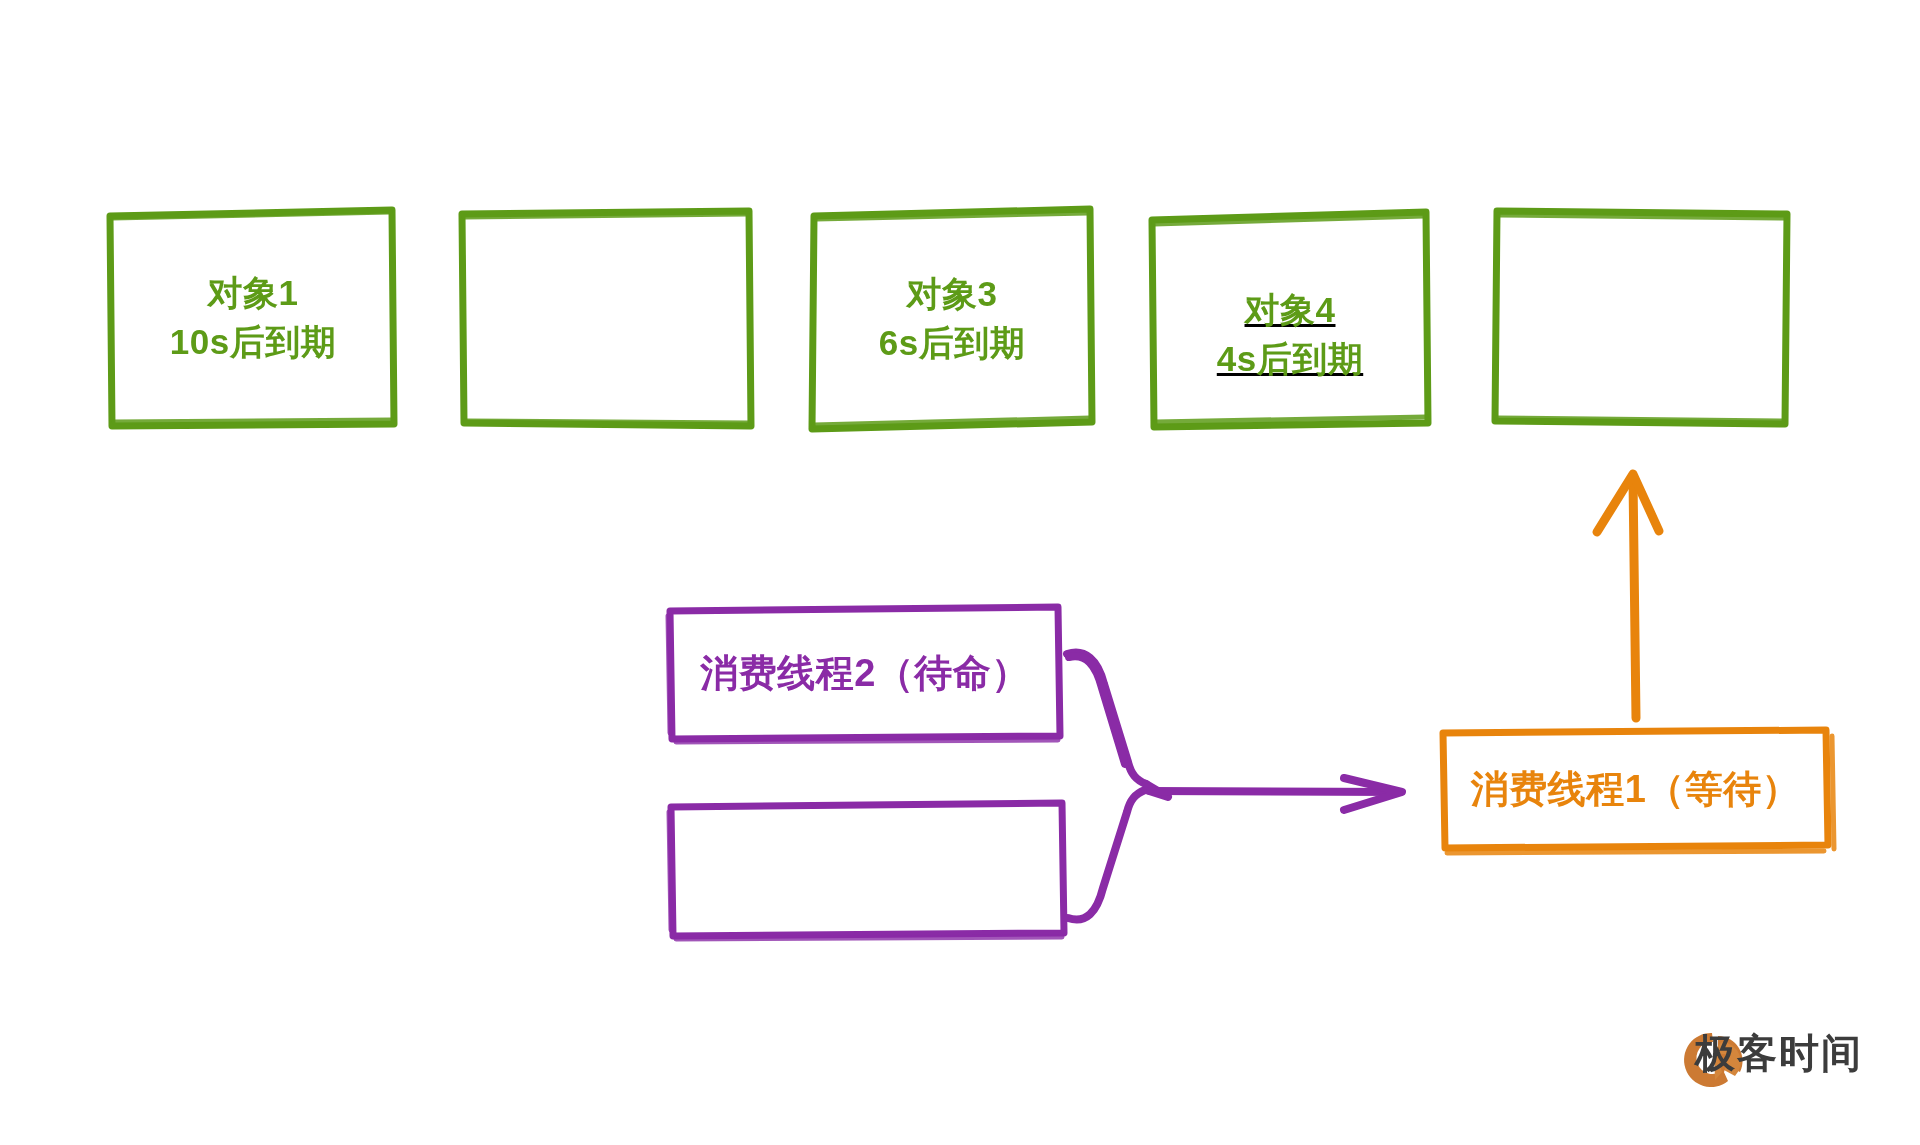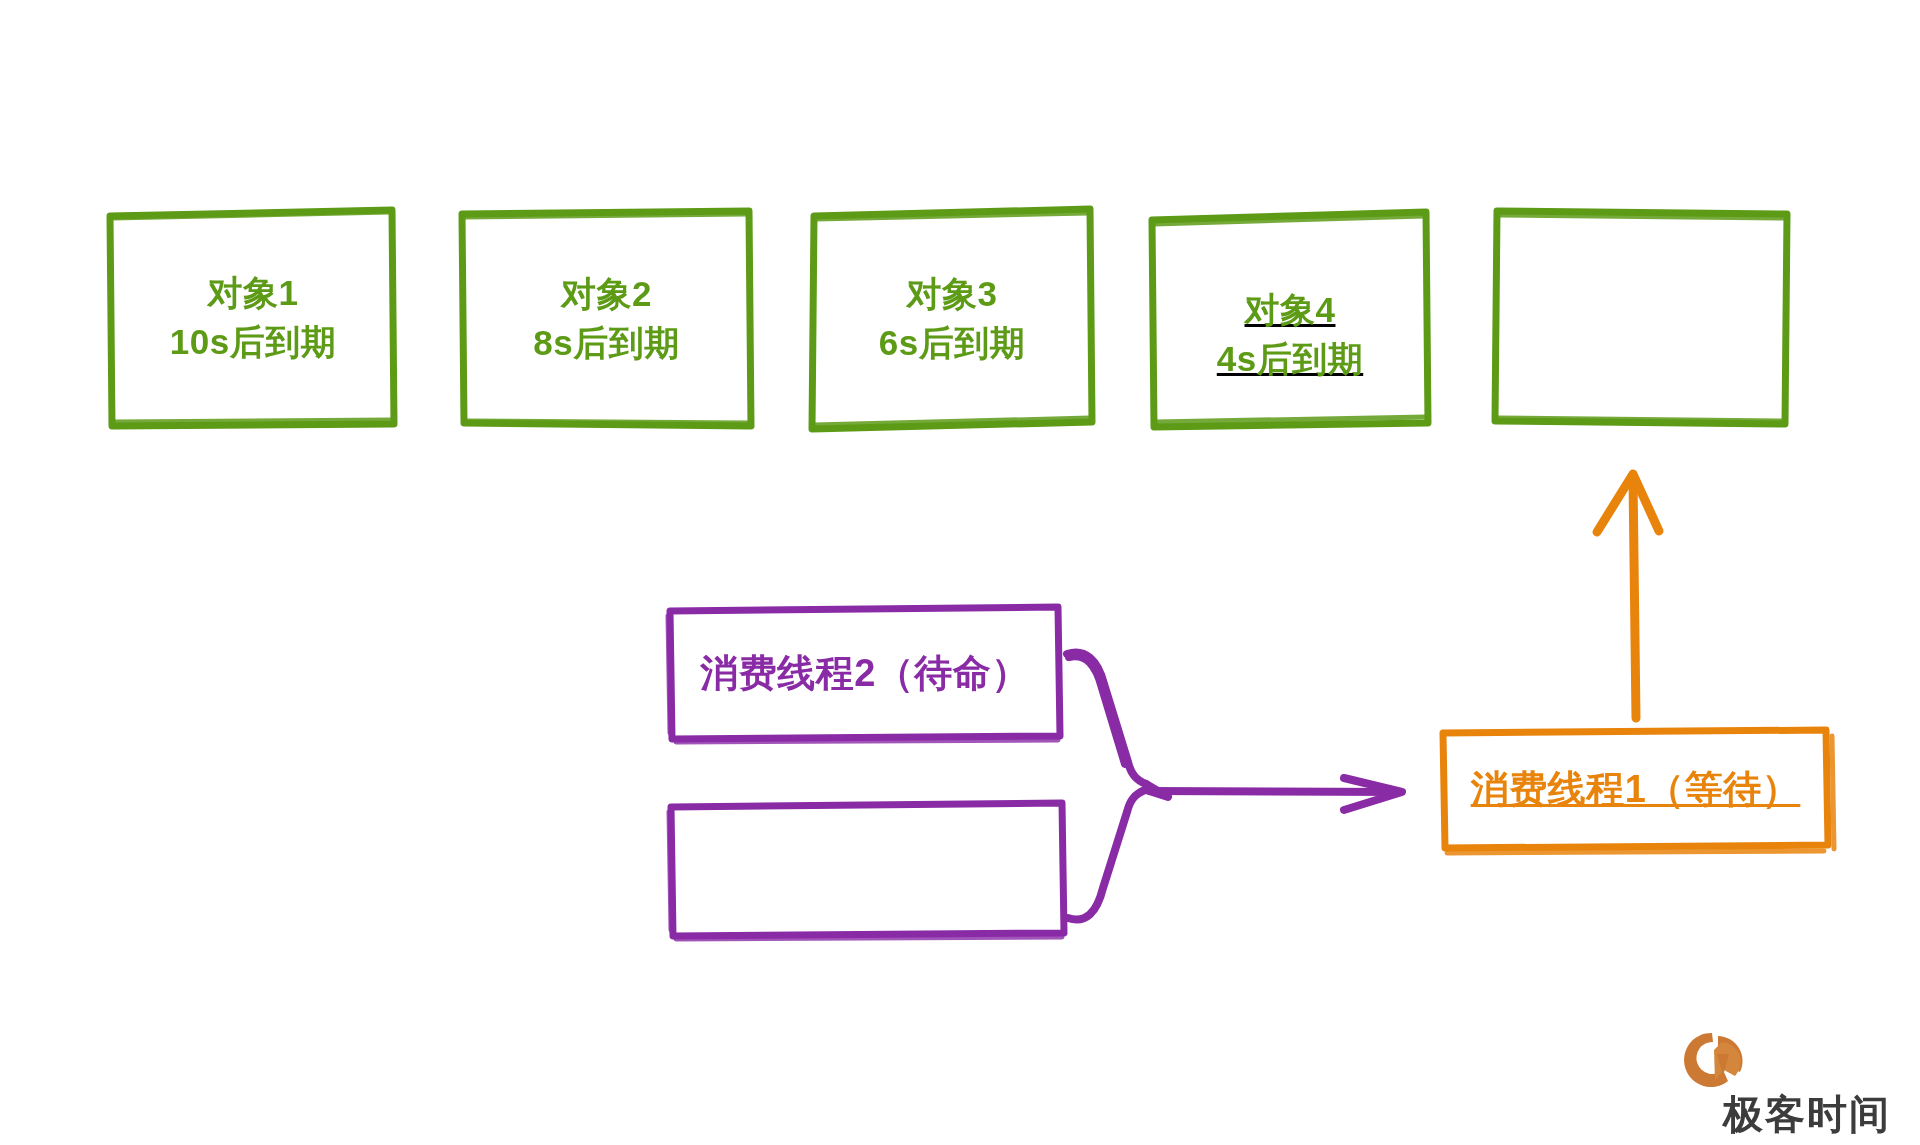--- a/index.html
+++ b/index.html
@@ -48,21 +48,20 @@
     margin-bottom: 4px;
   }
   .thread-node .node-line {
     font-size: 38px;
   }
   .thread-idle .node-line {
     color: #8a2ba6;
   }
   .thread-waiting .node-line {
     color: #e8840c;
-    text-decoration: underline;
   }
   .logo {
     position: absolute;
     display: flex;
     align-items: center;
     gap: 12px;
   }
   .logo-text {
     font-size: 40px;
     font-weight: bold;
@@ -152,24 +151,20 @@
       <path d="M1717,1054 l12,0 l-6,22 z" fill="#cc7a33"></path>
     </g>
 
   </svg>
 
   <div class="node obj-node" style="left:110px; top:210px; width:286px; height:216px;">
     <span class="node-line l1">对象1</span>
     <span class="node-line l2">10s后到期</span>
   </div>
 
-  <div class="node obj-node" style="left:462px; top:211px; width:289px; height:215px;">
-    <span class="node-line l1">对象2</span>
-    <span class="node-line l2">8s后到期</span>
-  </div>
 
   <div class="node obj-node" style="left:812px; top:209px; width:280px; height:220px;">
     <span class="node-line l1">对象3</span>
     <span class="node-line l2">6s后到期</span>
   </div>
 
   <div class="node obj-node" style="left:1152px; top:227px; width:276px; height:215px;text-decoration:underline;">
     <span class="node-line l1">对象4</span>
     <span class="node-line l2">4s后到期</span>
   </div>
@@ -177,18 +172,18 @@
 
   <div class="node thread-node thread-idle" style="left:670px; top:607px; width:390px; height:132px;">
     <span class="node-line">消费线程2（待命）</span>
   </div>
 
 
   <div class="node thread-node thread-waiting" style="left:1443px; top:730px; width:385px; height:118px;">
     <span class="node-line">消费线程1（等待）</span>
   </div>
 
-  <div class="logo" style="left:1723px; top:1024px;flex-direction:column;">
+  <div class="logo" style="left:1625px; top:1024px;">
     <span style="display:inline-block;width:58px;height:58px;"></span>
     <span class="logo-text">极客时间</span>
   </div>
 
 </div>
 
 </body></html>

